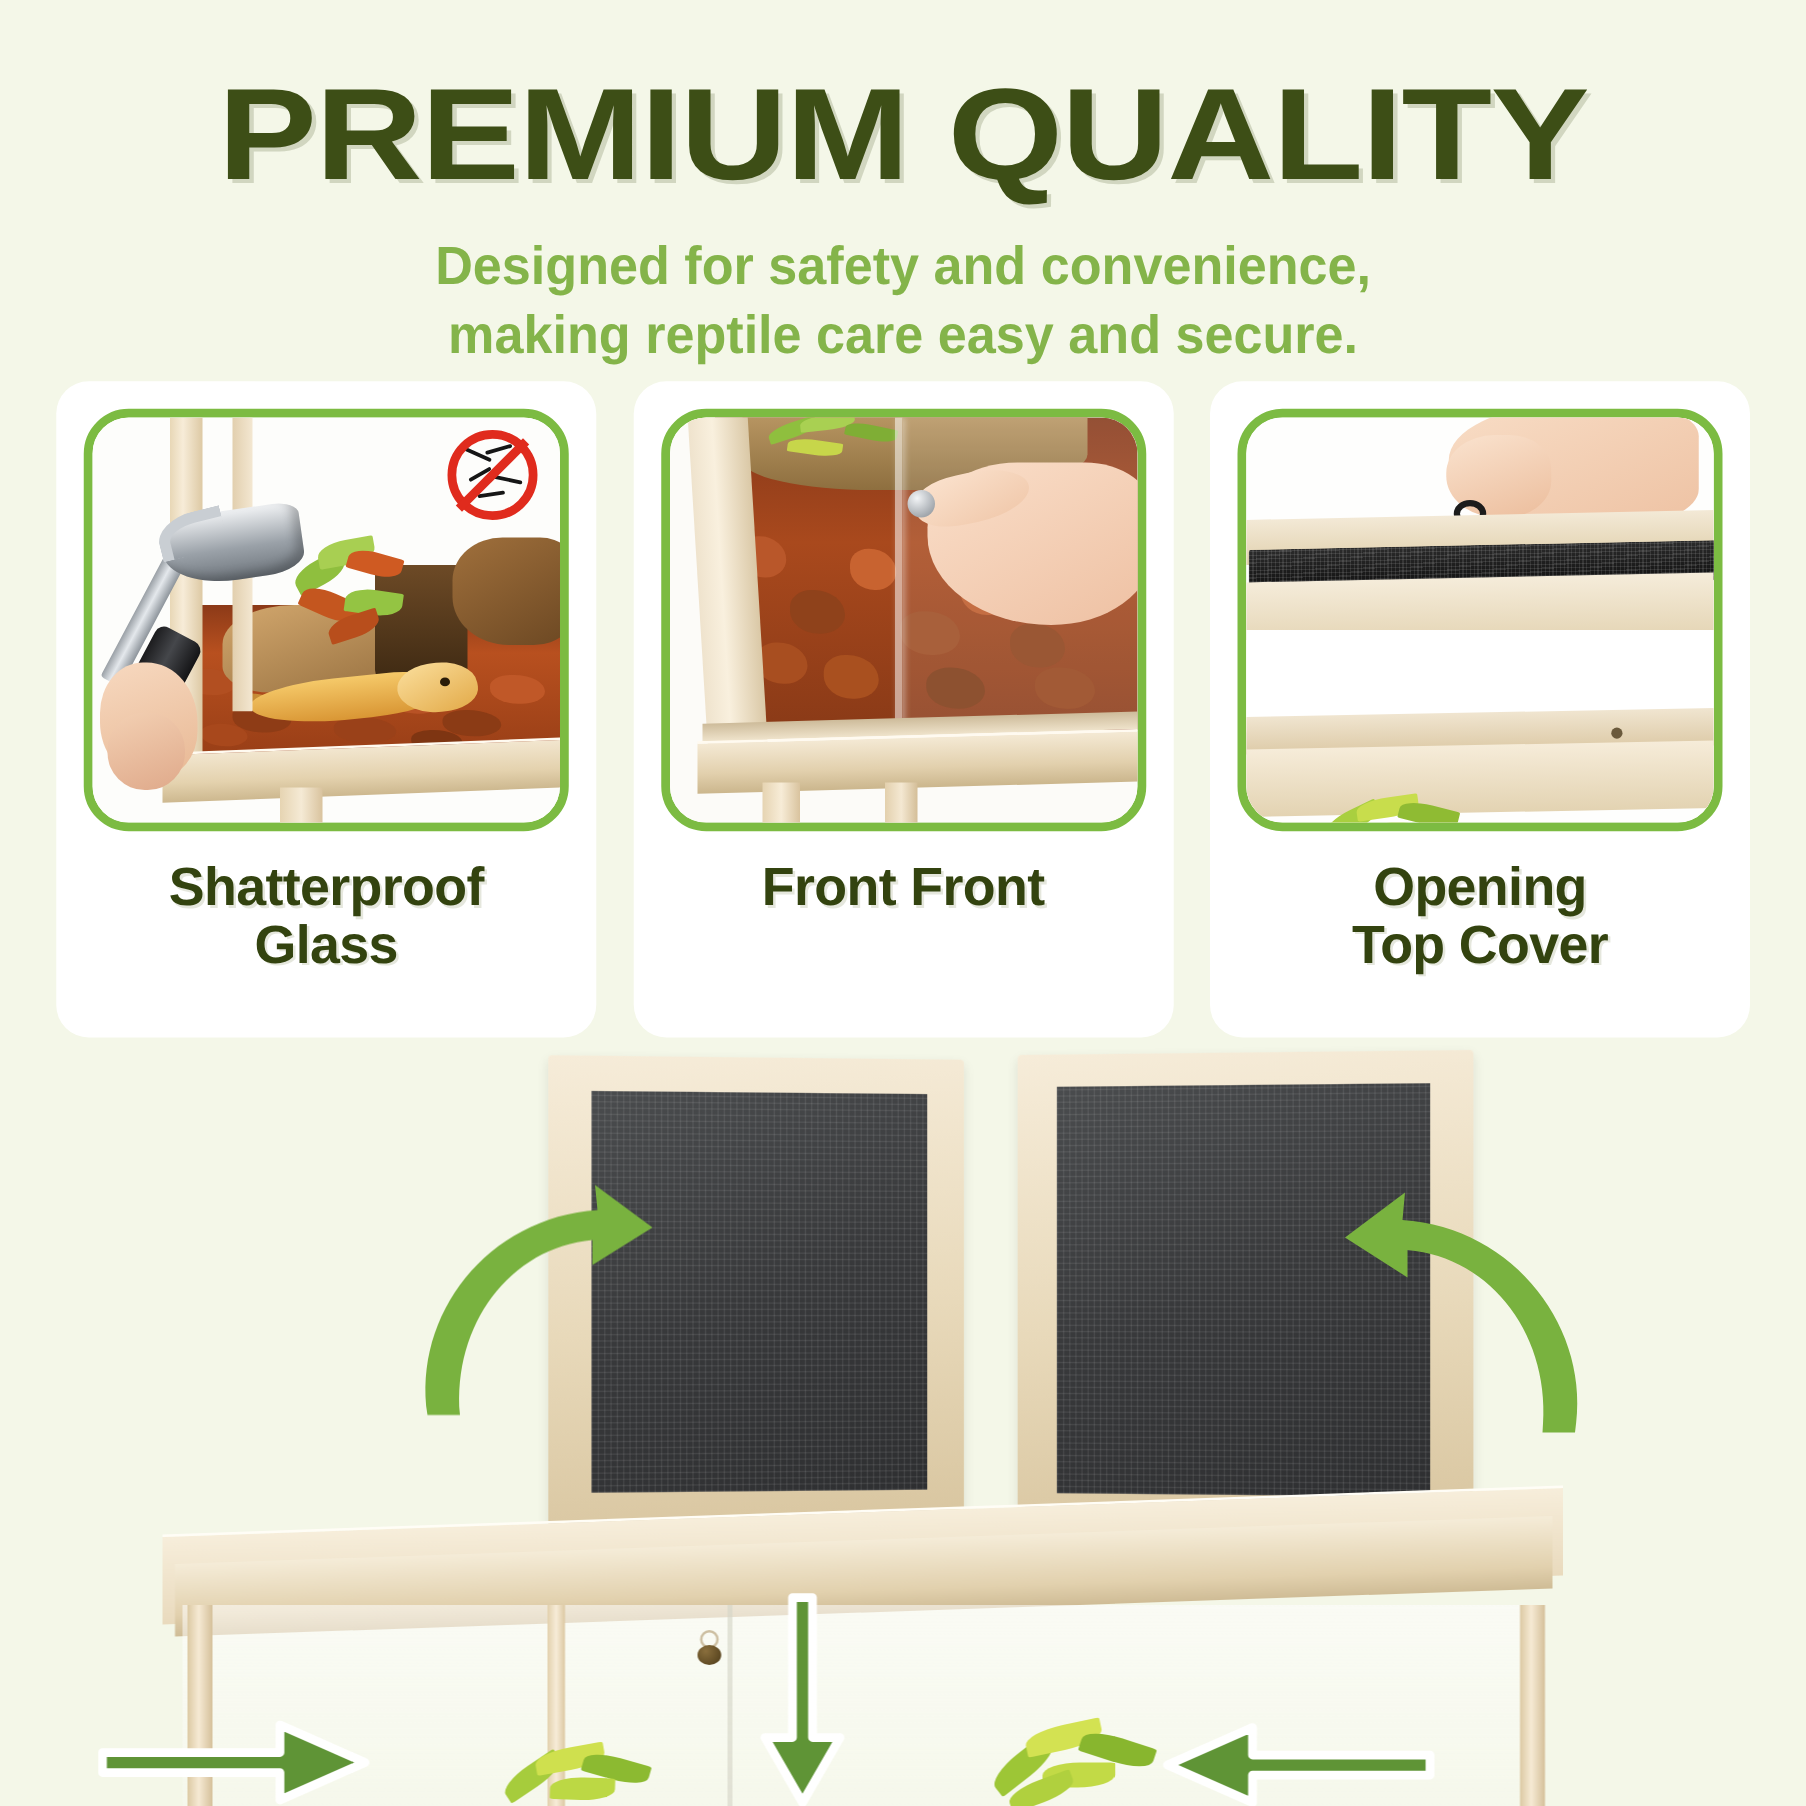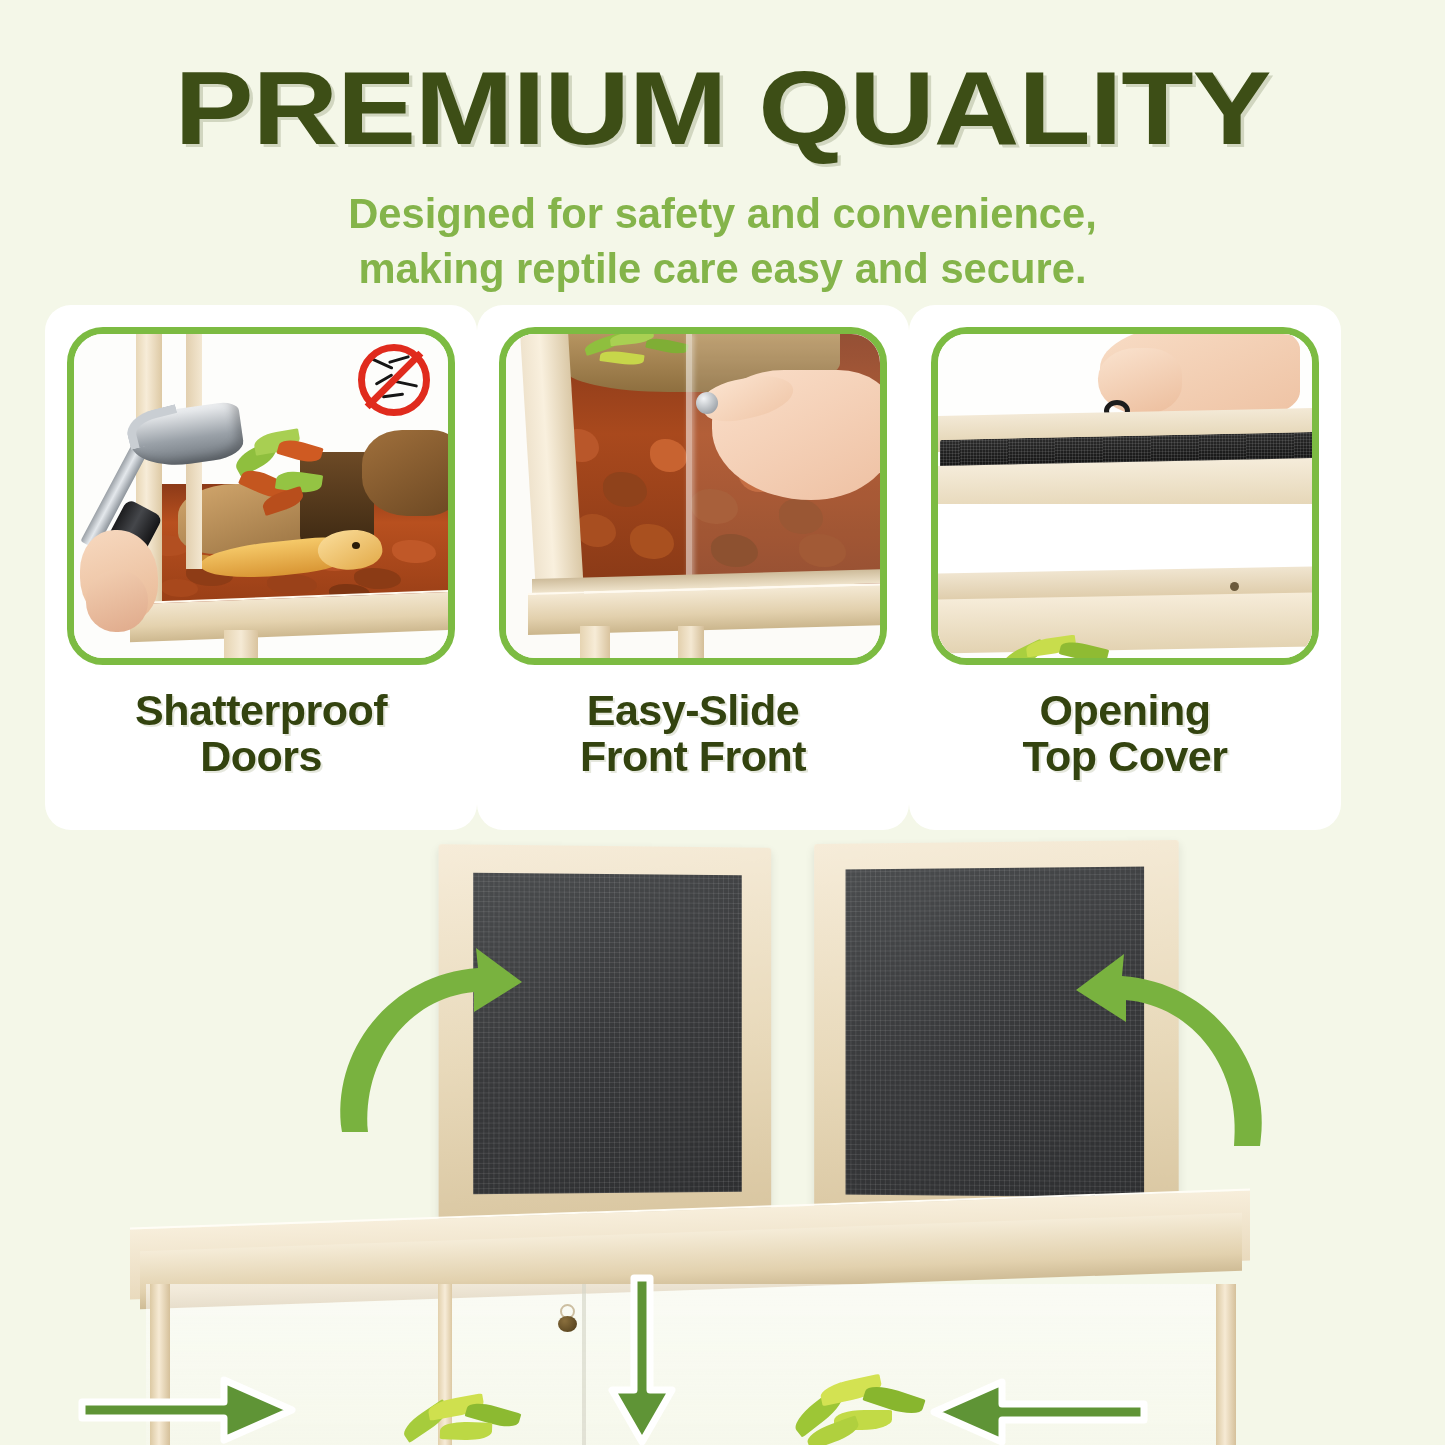--- a/index.html
+++ b/index.html
@@ -35,21 +35,21 @@
     transform:scaleX(0.97);
   }
   .subhead div { white-space:nowrap; }
 
   
   .cards {
     position:absolute;
     top:305px; left:45px;
     width:1355px; height:525px;
     display:flex;
-    justify-content:flex-start;
+    justify-content:space-between;
   }
   .card {
     width:432px; height:525px;
     background:#ffffff;
     border-radius:26px;
     padding:22px 22px 0 22px;
     display:flex;
     flex-direction:column;
     align-items:center;
   }
@@ -444,21 +444,21 @@
           <span class="crack" style="left:16px;top:34px;width:20px;height:3px;transform:rotate(-30deg)"></span>
           <span class="crack" style="left:34px;top:38px;width:26px;height:3px;transform:rotate(12deg)"></span>
           <span class="crack" style="left:24px;top:50px;width:22px;height:3px;transform:rotate(-8deg)"></span>
           <span class="noicon-ring"></span>
           <span class="noicon-slash"></span>
         </div>
       </div>
     </div>
     <div class="card-label">
       <span>Shatterproof</span>
-      <span>Doors</span>
+      <span>Glass</span>
     </div>
   </div>
 
   <div class="card">
     <div class="photo">
       <div class="photo-inner">
         <div class="p2-bg"></div>
         <div class="p2-tank">
           <span class="p1-chip" style="left:6%;top:38%;width:11%;height:13%;background:#b9572a"></span>
           <span class="p1-chip" style="left:18%;top:55%;width:13%;height:14%;background:#8f421b"></span>
@@ -485,21 +485,20 @@
         <div class="p2-hand"></div>
         <div class="p2-finger"></div>
         <div class="p2-knob"></div>
         <div class="p2-railing"></div>
         <div class="p2-rim"></div>
         <div class="p2-leg"></div>
         <div class="p2-leg2"></div>
       </div>
     </div>
     <div class="card-label">
-      <span>Easy-Slide</span>
       <span>Front Front</span>
     </div>
   </div>
 
   <div class="card">
     <div class="photo">
       <div class="photo-inner">
         <div class="p3-bg"></div>
         <div class="p3-hand"></div>
         <div class="p3-fist"></div>

